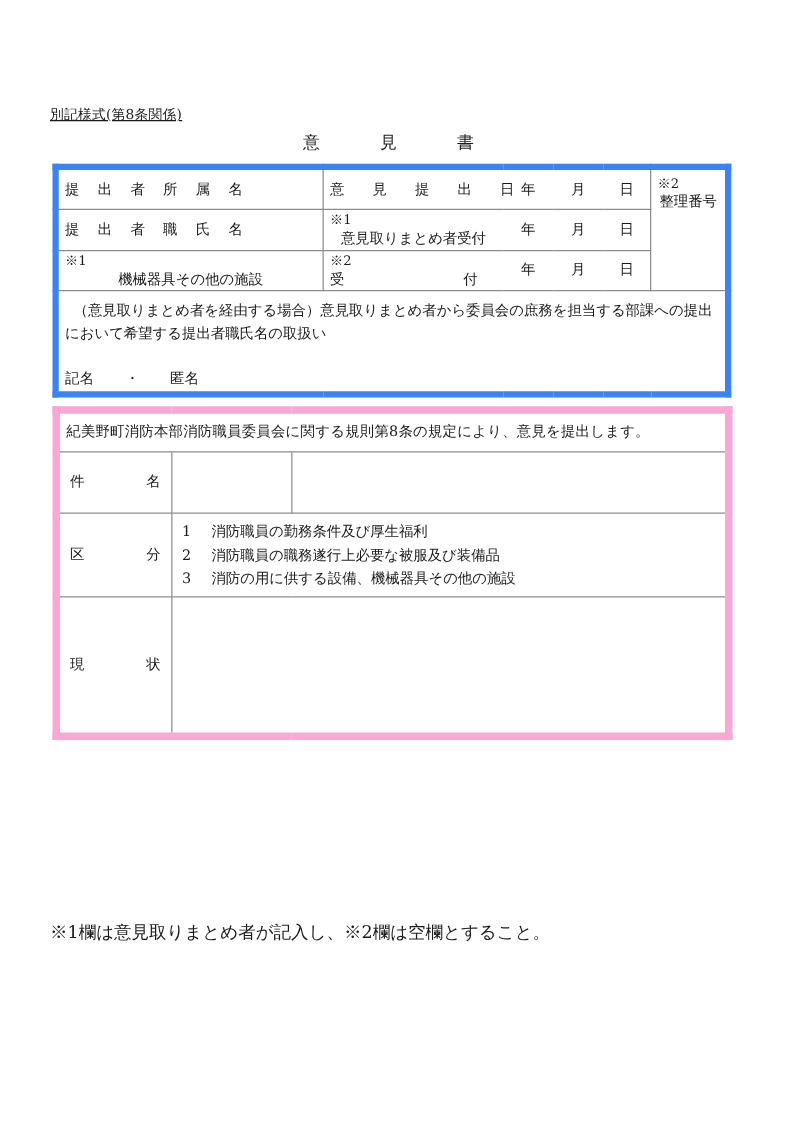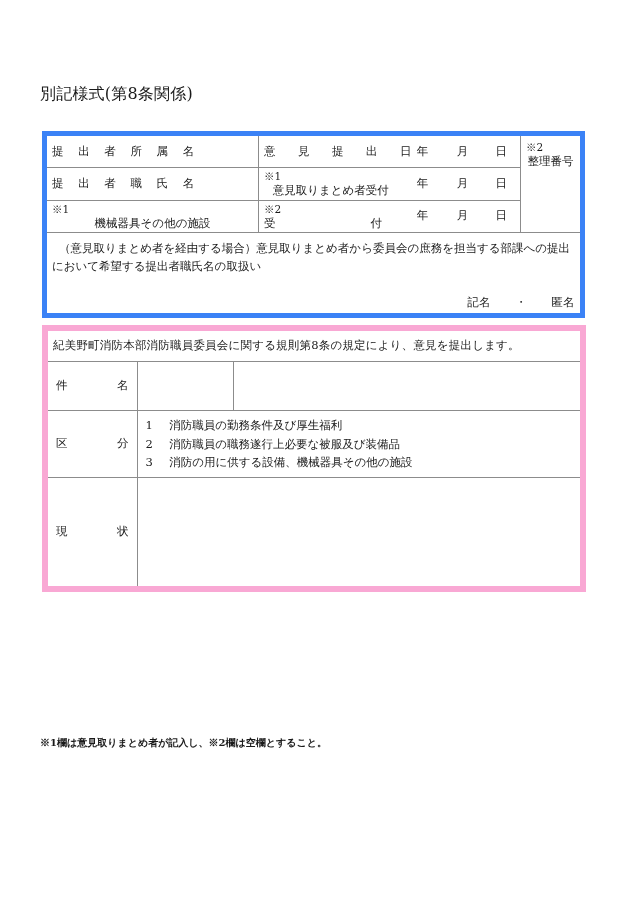--- a/index.html
+++ b/index.html
@@ -22,23 +22,24 @@
     width: 630px;
     height: 915px;
     overflow: hidden;
   }
 
   
   .form-no {
     position: absolute;
     left: 40px;
     top: 84px;
-    font-size: 16px;
+    font-size: 11px;
     letter-spacing: 0.2px;
     white-space: nowrap;
+    text-decoration: underline;
   }
 
   
   .doc-title {
     position: absolute;
     left: 42px;
     top: 105px;
     width: 538px;
     text-align: center;
     font-size: 13.5px;
@@ -94,21 +95,21 @@
   #upper-table .no-left { border-left: none; }
   #upper-table .no-right { border-right: none; }
   .notice-cell {
     height: 58px !important;
     vertical-align: top;
     padding-top: 7px !important;
     line-height: 1.55;
   }
   .notice-line { text-indent: 0.6em; }
   .notice-choice {
-    text-align: right;
+    text-align: left;
     margin-top: 18px;
     letter-spacing: 0.4px;
   }
   .notice-choice .gap { display: inline-block; width: 16px; }
 
   
   #lower-table {
     left: 42px;
     top: 325px;
     width: 538px;
@@ -144,33 +145,39 @@
   .kubun-item { white-space: nowrap; }
   .kubun-item .num { display: inline-block; width: 20px; }
   .blank-tall { height: 104px; }
   .blank-taller { height: 158px; }
 
   
   .footnotes {
     position: absolute;
     left: 40px;
     top: 734px;
-    font-size: 10px;
+    font-size: 14px;
     line-height: 1.75;
-    font-weight: bold;
   }
   .footnotes div { white-space: nowrap; }
 </style>
 </head>
 <body>
 
 <div class="page">
 
   <div class="form-no">別記様式(第8条関係)</div>
 
+  <div class="doc-title">
+    <span>意</span>
+    <span class="sp"></span>
+    <span>見</span>
+    <span class="sp"></span>
+    <span>書</span>
+  </div>
 
   <table class="tbl" id="upper-table">
     <colgroup>
       <col style="width:214px">
       <col style="width:144px">
       <col style="width:40px">
       <col style="width:40px">
       <col style="width:38px">
       <col style="width:62px">
     </colgroup>

